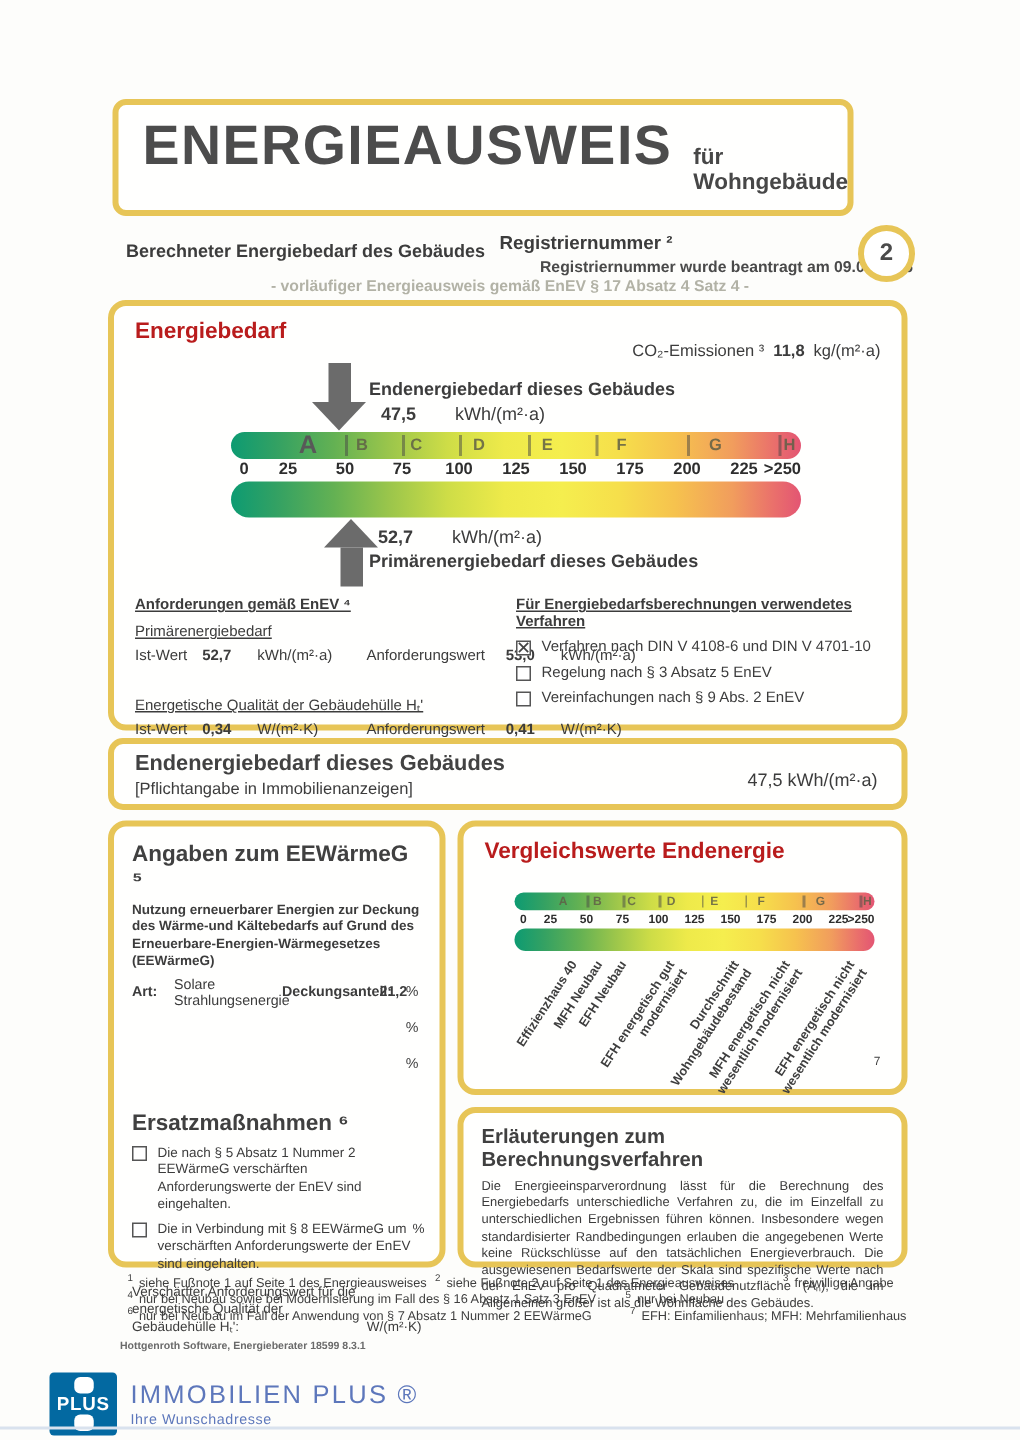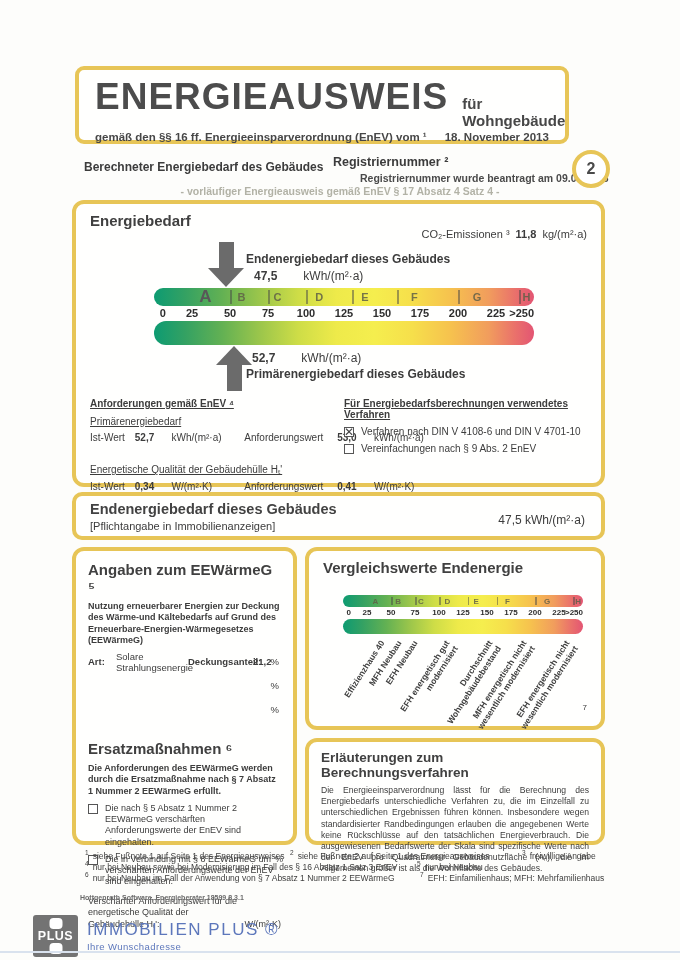--- a/index.html
+++ b/index.html
@@ -23,21 +23,21 @@
   .meta-reg { position:absolute; left:333px; top:155px; font-size:12.5px; font-weight:bold; }
   .meta-reg-note { position:absolute; left:360px; top:172px; font-size:10.5px; font-weight:bold; color:#4a4a4a; }
   .page-badge { position:absolute; left:572px; top:150px; width:38px; height:38px; border:4px solid #e7c557;
     border-radius:50%; background:#fff; display:flex; align-items:center; justify-content:center;
     font-size:16px; font-weight:bold; color:#4a4a4a; }
   .prelim { position:absolute; left:0; top:185px; width:680px; text-align:center;
     font-size:10.5px; font-weight:bold; color:#b2b2a6; }
 
   
   .main-box { left:72px; top:200px; width:533px; height:287px; }
-  .box-title { position:absolute; left:14px; top:8px; font-size:15px; font-weight:bold; color:#404040; }
+  .box-title { position:absolute; left:14px; top:8px; font-size:15px; font-weight:bold; color:#b91c1c; }
   .co2 { position:absolute; right:14px; top:24px; font-size:11px; }
   .co2 b { margin:0 6px; }
 
   .tacho { position:absolute; left:78px; top:84px; width:380px; }
   .grad { background:linear-gradient(90deg,#0d9b72 0%,#33a163 8%,#63b153 18%,#9cc64b 28%,#cedd47 38%,
           #eeea4a 48%,#f5ee4e 58%,#f6df4b 68%,#f6c24e 78%,#f19d5d 88%,#ea716b 95%,#e35573 100%); }
   .band-top { position:relative; height:18px; border-radius:9px; }
   .band-strip { position:relative; height:15px; background:#fffffe; }
   .band-bot { position:relative; height:24px; border-radius:12px; }
   .zl { position:absolute; top:50%; transform:translate(-50%,-50%); font-size:11px; font-weight:bold; color:rgba(95,95,70,.85); }
@@ -114,41 +114,38 @@
   .ebody { margin-top:5px; font-size:8.6px; line-height:1.3; text-align:justify; }
 
   
   .fn { position:absolute; font-size:8.5px; color:#3e3e3e; white-space:nowrap; }
   .fn sup { font-size:6.5px; margin-right:4px; }
 
   .software { position:absolute; left:80px; top:894px; font-size:7px; font-weight:bold; color:#6a6a6a; }
 
   
   .logo { position:absolute; left:33px; top:915px; display:flex; align-items:center; gap:9px; }
-  .logo-sq { position:relative; width:45px; height:42px; background:#737373; border-radius:3px; overflow:hidden; }
+  .logo-sq { position:relative; width:45px; height:42px; background:#0369a1; border-radius:3px; overflow:hidden; }
   .logo-sq .vbar { position:absolute; left:50%; transform:translateX(-50%); width:13px; background:#fff; border-radius:4px; }
   .logo-sq .vbar.t { top:3px; height:11px; }
   .logo-sq .vbar.b { bottom:3px; height:11px; }
   .logo-sq .ptxt { position:absolute; left:0; right:0; top:50%; transform:translateY(-50%);
     text-align:center; color:#fff; font-weight:bold; font-size:12.5px; letter-spacing:.5px; }
   .brand { color:#5d77bb; }
   .brand-name { font-size:17px; letter-spacing:1.5px; }
   .brand-tag { font-size:9.5px; margin-top:1px; letter-spacing:.4px; }
   .bottom-line { position:absolute; left:0; right:0; top:951px; height:2px; background:#d9e2ee; }
 </style>
 </head>
 <body>
 
 <div class="goldbox hdr">
   <div class="hdr-row">
     <span class="hdr-title">ENERGIEAUSWEIS</span>
     <span class="hdr-aud">für Wohngebäude</span>
-  </div>
-  <div class="hdr-law">
-    <span>gemäß den §§ 16 ff. Energieeinsparverordnung (EnEV) vom ¹</span><span class="date">18. November 2013</span>
   </div>
 </div>
 
 <div class="meta-left">Berechneter Energiebedarf des Gebäudes</div>
 <div class="meta-reg">Registriernummer ²</div>
 <div class="meta-reg-note">Registriernummer wurde beantragt am 09.03.2016</div>
 <div class="page-badge">
   <span>2</span>
 </div>
 <div class="prelim">- vorläufiger Energieausweis gemäß EnEV § 17 Absatz 4 Satz 4 -</div>
@@ -239,20 +236,24 @@
   </div>
 
   <div class="verf">
     <div class="anf-h u">Für Energiebedarfsberechnungen verwendetes Verfahren</div>
     <div class="cbrow">
       <span class="cb checked"></span>
       <span>Verfahren nach DIN V 4108-6 und DIN V 4701-10</span>
     </div>
     <div class="cbrow">
       <span class="cb"></span>
+      <span>Regelung nach § 3 Absatz 5 EnEV</span>
+    </div>
+    <div class="cbrow">
+      <span class="cb"></span>
       <span>Vereinfachungen nach § 9 Abs. 2 EnEV</span>
     </div>
   </div>
 </div>
 
 <div class="goldbox banner">
   <div class="banner-t">Endenergiebedarf dieses Gebäudes</div>
   <div class="banner-s">[Pflichtangabe in Immobilienanzeigen]</div>
   <div class="banner-v">47,5 kWh/(m²·a)</div>
 </div>
@@ -268,21 +269,20 @@
     <span class="pct">%</span>
   </div>
   <div class="pct-line">
       <span class="pct">%</span>
     </div>
   <div class="pct-line">
       <span class="pct">%</span>
     </div>
 
   <div class="sec-title ersatz-title">Ersatzmaßnahmen ⁶</div>
-  <div class="small-bold">Die Anforderungen des EEWärmeG werden durch die Ersatzmaßnahme nach § 7 Absatz 1 Nummer 2 EEWärmeG erfüllt.</div>
   <div class="cbrow">
     <span class="cb"></span>
     <span class="opt">Die nach § 5 Absatz 1 Nummer 2 EEWärmeG verschärften Anforderungswerte der EnEV sind eingehalten.</span>
   </div>
   <div class="cbrow">
     <span class="cb"></span>
     <span class="opt opt2wrap">
       <span>Die in Verbindung mit § 8 EEWärmeG um verschärften Anforderungswerte der EnEV sind eingehalten.</span>
       <span class="opt2pct">%</span>
     </span>

